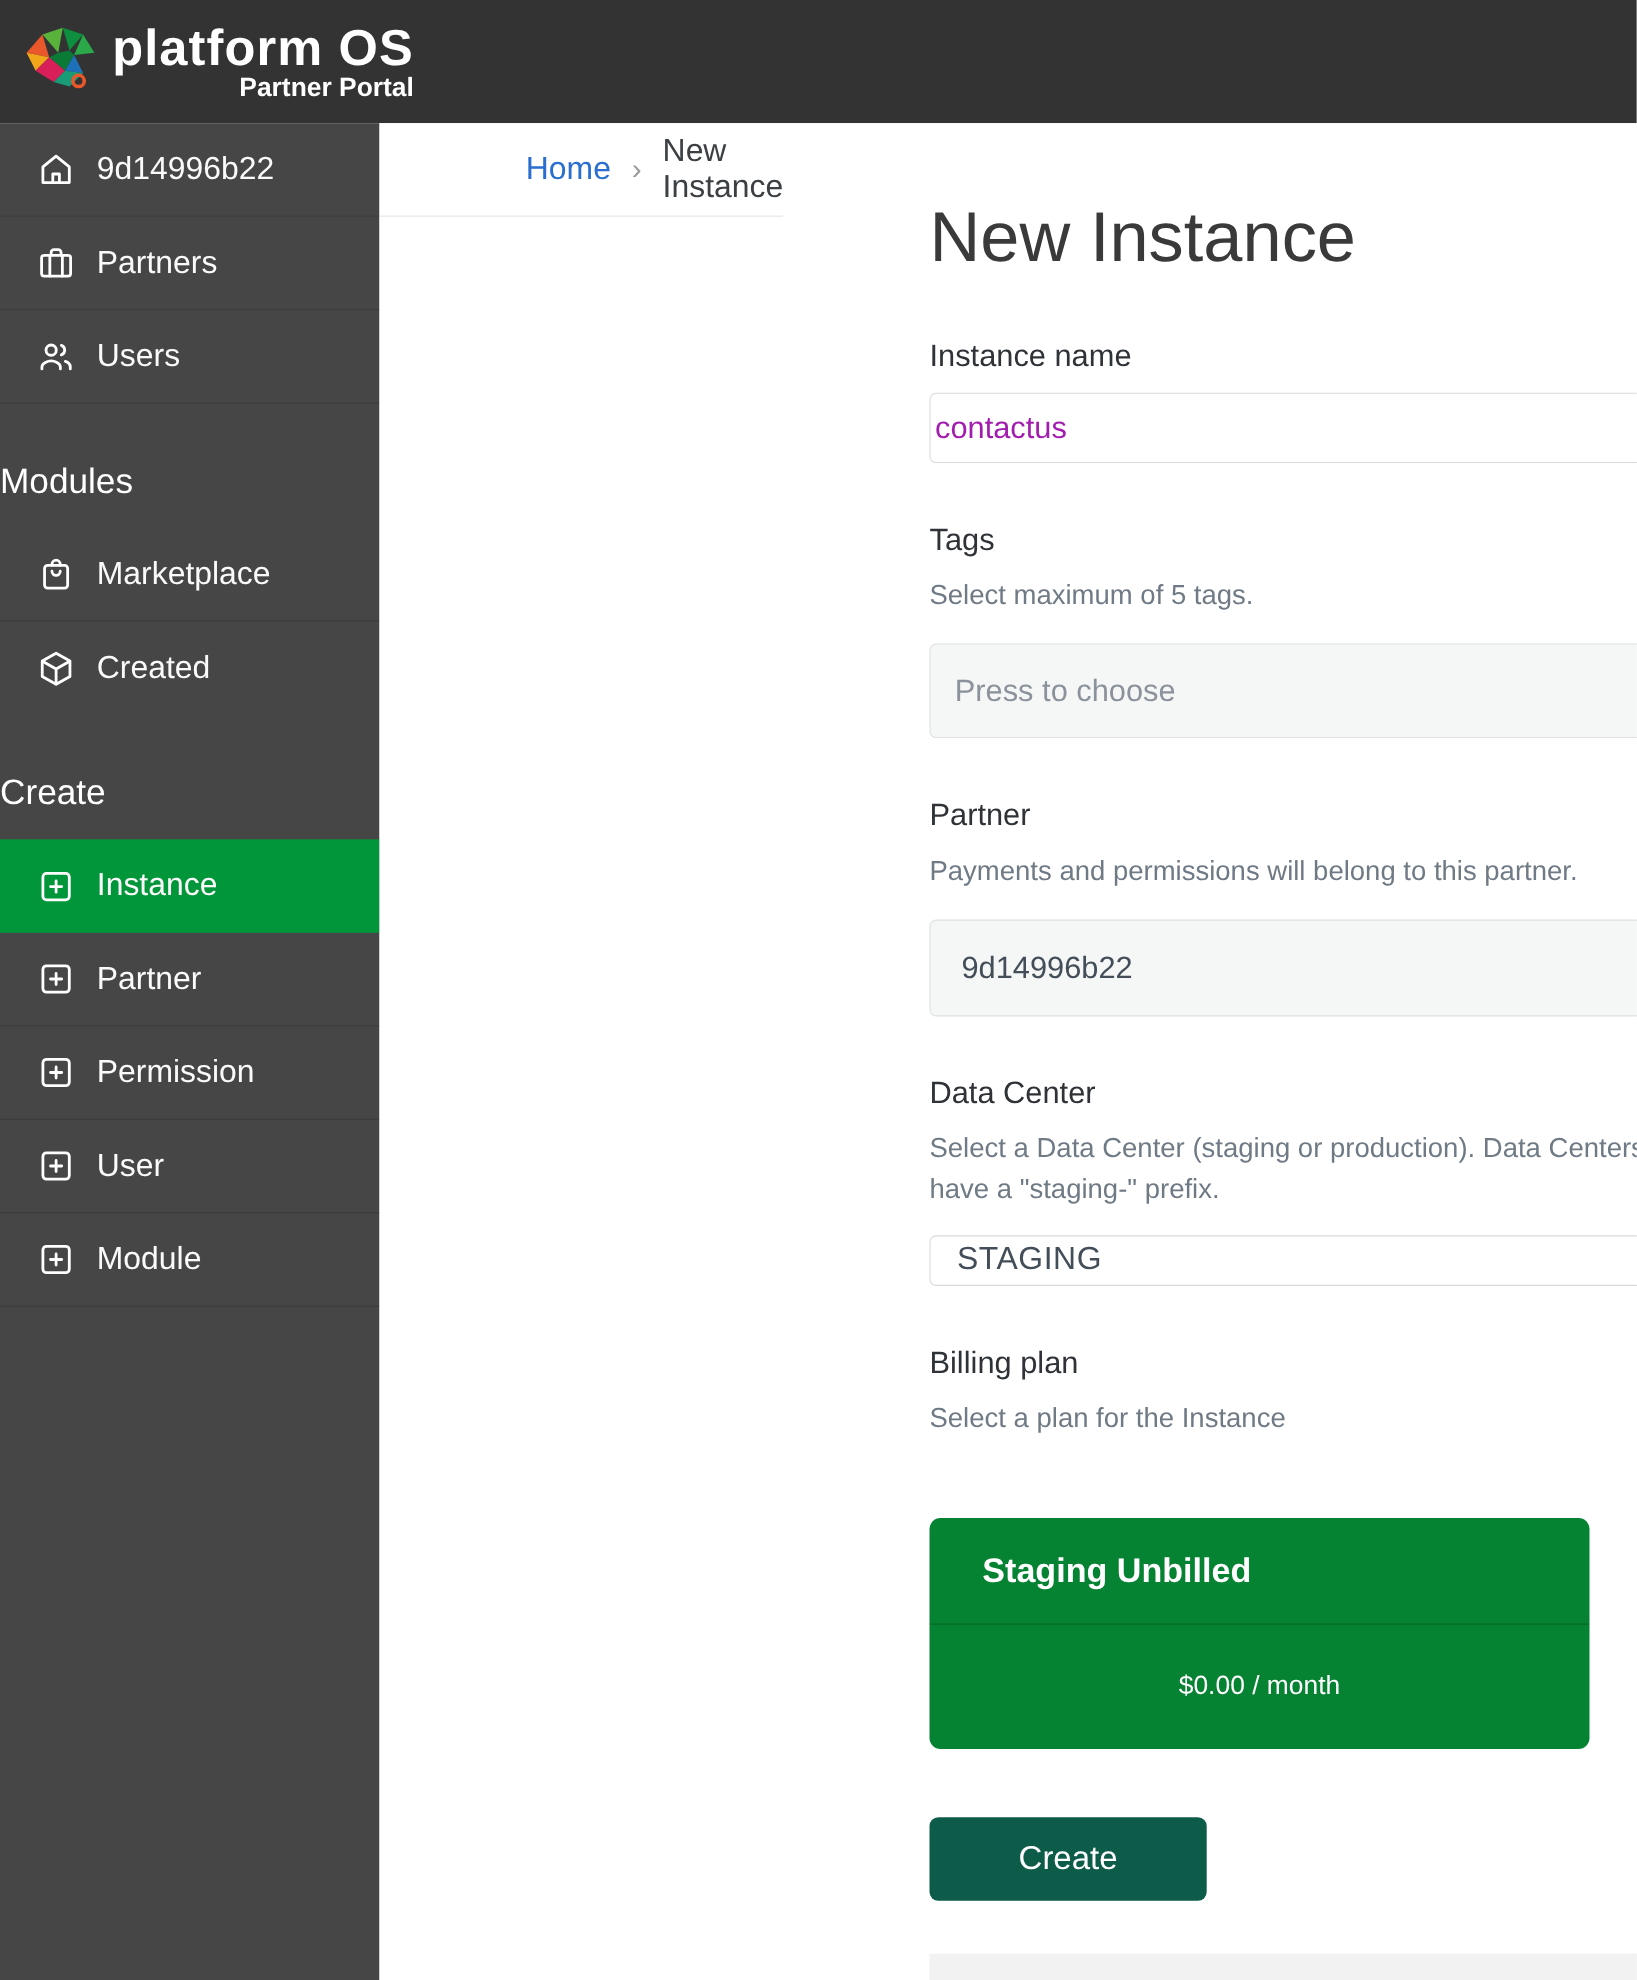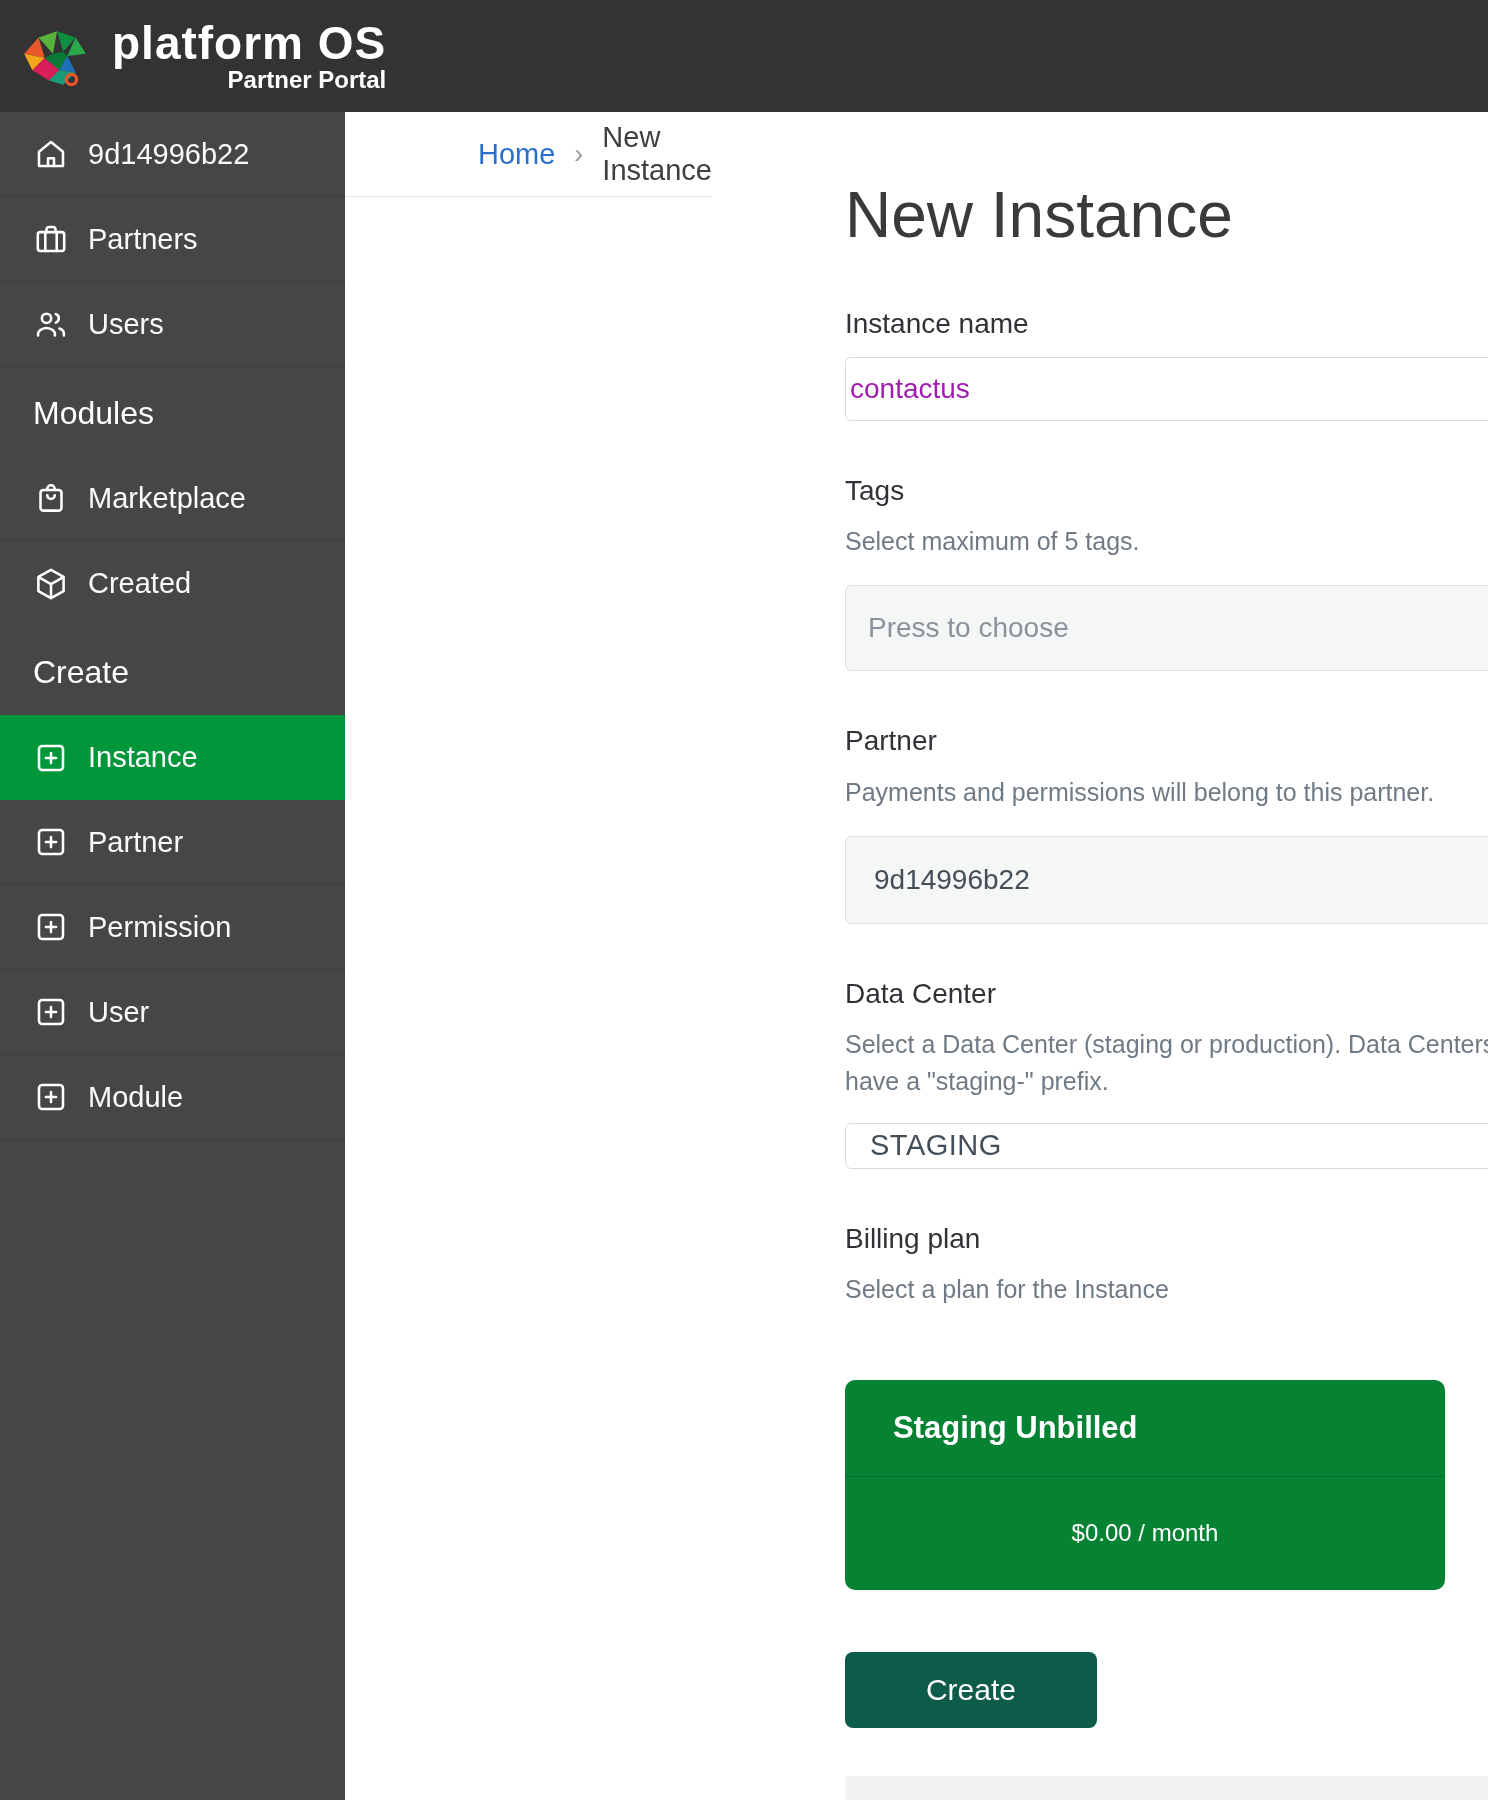--- a/index.html
+++ b/index.html
@@ -10,21 +10,21 @@
     color: #2f3337;
   }
   
   .app-header {
     height: 112px;
     background: #333333;
     display: flex;
     align-items: center;
     padding-left: 18px;
   }
-  .logo-wrap { display: flex; align-items: flex-end; gap: 20px; }
+  .logo-wrap { display: flex; align-items: flex-start; gap: 10px; }
   .logo-mark { width: 74px; height: 68px; }
   .logo-text { display: flex; flex-direction: column; align-items: flex-end; }
   .brand {
     color: #ffffff; font-size: 46px; font-weight: bold;
     letter-spacing: 1px; line-height: 1.05;
   }
   .brand-sub {
     color: #ffffff; font-size: 24px; font-weight: bold; line-height: 1.1;
   }
   
@@ -44,22 +44,21 @@
     font-size: 29px;
     border-bottom: 1px solid #3c3c3c;
     cursor: pointer;
   }
   .nav-group .nav-item:last-child { border-bottom: 1px solid #3c3c3c; }
   .nav-group.no-last-border .nav-item:last-child { border-bottom: none; }
   .nav-item .icon { width: 36px; height: 36px; display: inline-flex; }
   .nav-item.active { background: #009639; border-bottom: none; }
   .section-title {
     font-size: 32px; color: #ffffff;
-    padding-left: 33px;
-    margin-top: 28px; margin-bottom: 24px;
+    margin-top: 52px; margin-bottom: 24px;
   }
   
   .content {
     flex: 1;
     display: flex; flex-direction: row;
     background: #ffffff;
   }
   .breadcrumb-bar {
     height: 85px;
     display: flex; align-items: center;

